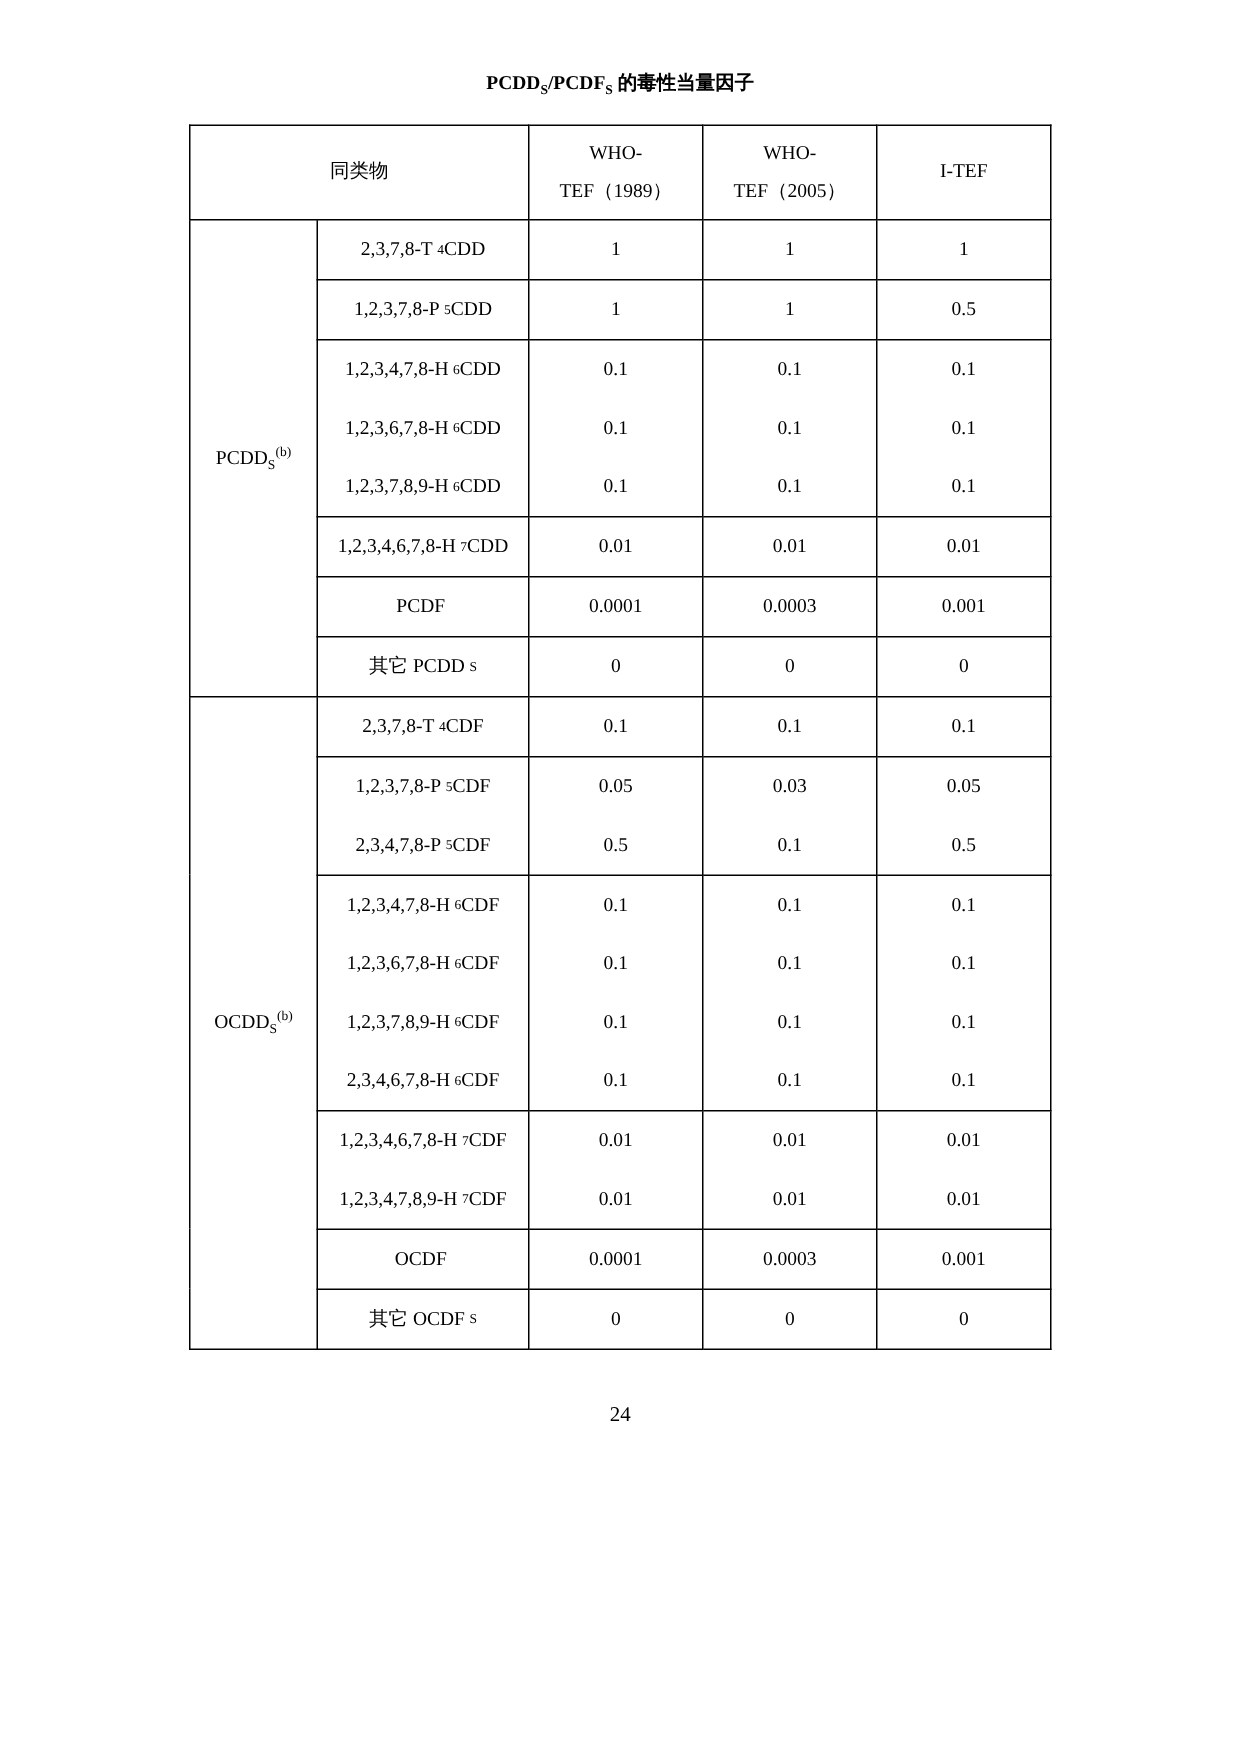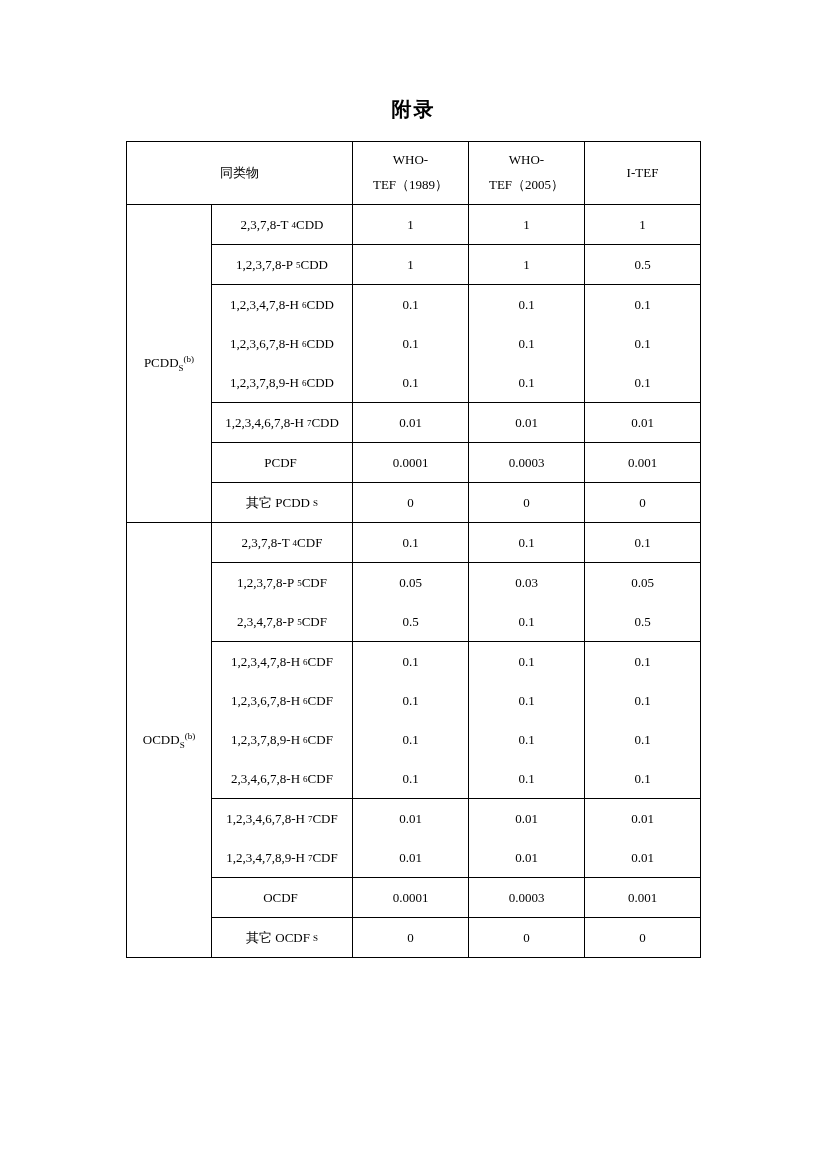--- a/index.html
+++ b/index.html
@@ -32,22 +32,22 @@
   sub { font-size:9px; }
   sup { font-size:9px; }
   .nc sub { margin-left:3px; }
   .pageno { margin-top:36px; text-align:center; font-size:14px; }
 </style>
 </head>
 <body>
 
 <div class="page">
 
-  <div class="title">附录</div>
-
+
+  <div class="caption"><span>PCDD</span><sub>S</sub><span>/PCDF</span><sub>S</sub><span> 的毒性当量因子</span></div>
 
   <table class="tef">
     <colgroup>
       <col style="width:85px">
         <col style="width:141px">
         <col style="width:116px">
         <col style="width:116px">
         <col style="width:116px">
     </colgroup>
     <thead>
@@ -337,14 +337,15 @@
         <td>
             <div class="ln">0</div>
           </td>
         <td>
             <div class="ln">0</div>
           </td>
       </tr>
     </tbody>
   </table>
 
+  <div class="pageno">24</div>
 
 </div>
 
 </body></html>

